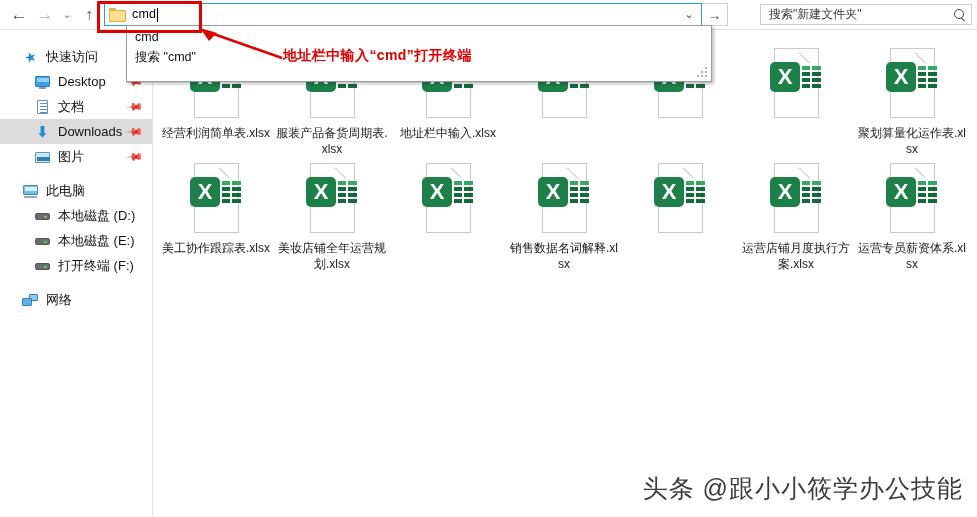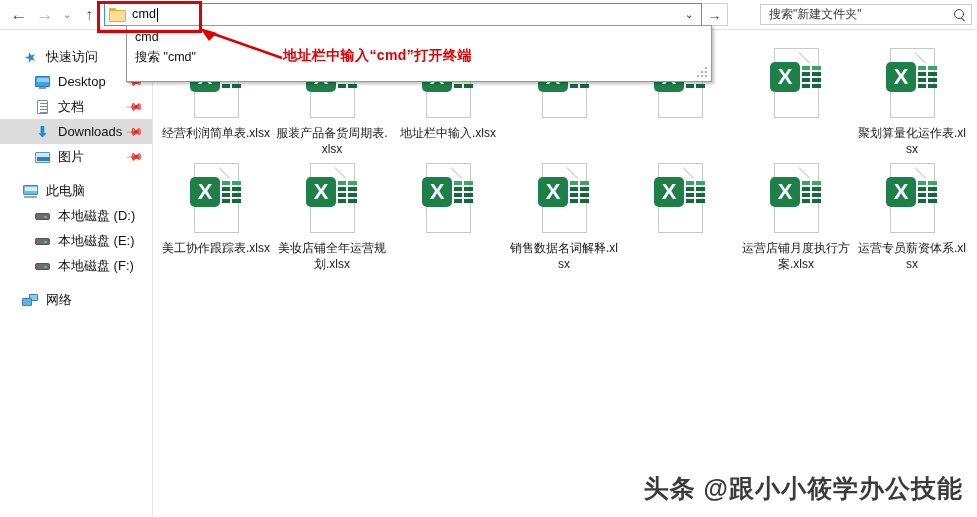--- a/index.html
+++ b/index.html
@@ -332,21 +332,21 @@
     width: 86px; height: 32px;
     z-index: 60;
     overflow: visible;
   }
 
   
   .watermark {
     position: absolute;
     right: 14px; bottom: 12px;
     font-size: 25px;
-    font-weight: bold;
+    font-weight: normal;
     color: #2b2b2b;
     letter-spacing: 1px;
     white-space: nowrap;
     text-shadow: 1px 1px 0 rgba(255,255,255,.85);
     opacity: .92;
     z-index: 30;
     text-align: right;
   }
 </style>
 </head>
@@ -440,21 +440,21 @@
     <div class="nav-item lvl1">
       <span class="ico ico-drv">
           <span class="d"></span>
         </span>
       <span class="label">本地磁盘 (E:)</span>
     </div>
     <div class="nav-item lvl1">
       <span class="ico ico-drv">
           <span class="d"></span>
         </span>
-      <span class="label">本地磁盘 (F:)</span>
+      <span class="label">打开终端 (F:)</span>
     </div>
 
     <div class="grp-gap"></div>
 
     <div class="nav-item">
       <span class="ico ico-net">
           <span class="m2"></span>
           <span class="m1"></span>
         </span>
       <span class="label">网络</span>

